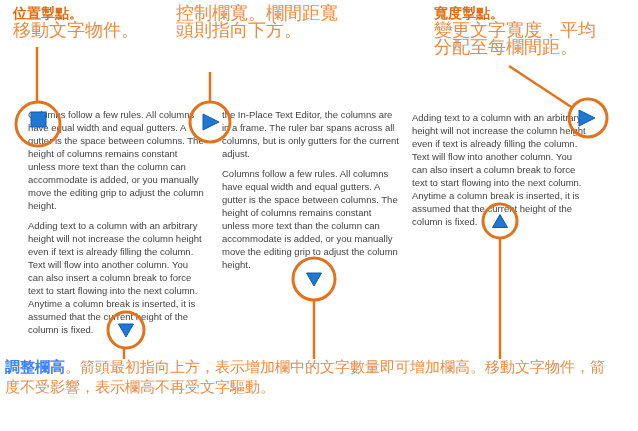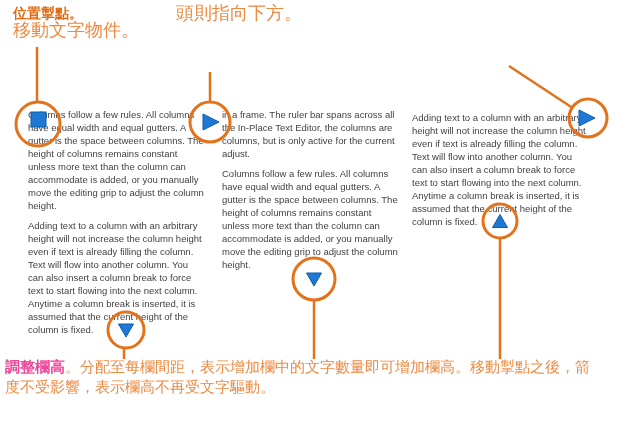--- a/index.html
+++ b/index.html
@@ -8,44 +8,52 @@
     font-family:"Liberation Sans","DejaVu Sans",sans-serif;
   }
   .callout{position:absolute;}
   .callout-title{font-size:14px;line-height:17px;font-weight:bold;color:#E2690F;white-space:nowrap;}
   .callout-body div{font-size:18px;line-height:17px;color:#EC8A42;white-space:nowrap;}
   .column{position:absolute;}
   .para + .para{margin-top:7px;}
   .t-line{font-size:9.5px;line-height:13px;color:#424242;white-space:nowrap;}
   .caption{position:absolute;}
   .cap-line{font-size:15px;line-height:20px;color:#EC8A42;white-space:nowrap;}
-  .cap-bold{font-weight:bold;color:#ec4899;}
+  .cap-bold{font-weight:bold;color:#3b82f6;}
   svg.overlay{position:absolute;left:0;top:0;pointer-events:none;}
   .lead{stroke:#E4721B;stroke-width:2.5;fill:none;}
   .ring{stroke:#E4721B;stroke-width:3;fill:none;}
   .grip{fill:#1E78D4;stroke:#0F5CA8;stroke-width:1;}
 </style>
 </head>
 <body>
 
 <div class="canvas">
 
   <div class="callout" style="left:13px;top:5px;">
     <div class="callout-title">位置掣點。</div>
     <div class="callout-body">
         <div>移動文字物件。</div>
       </div>
   </div>
 
   <div class="callout" style="left:176px;top:5px;">
     <div class="callout-body">
+        <div>控制欄寬。欄間距寬</div>
         <div>頭則指向下方。</div>
       </div>
   </div>
 
+  <div class="callout" style="left:434px;top:5px;">
+    <div class="callout-title">寬度掣點。</div>
+    <div class="callout-body">
+        <div>變更文字寬度，平均</div>
+        <div>分配至每欄間距。</div>
+      </div>
+  </div>
 
   <div class="column" style="left:28px;top:108px;width:185px;">
       <div class="para">
         <div class="t-line">Columns follow a few rules. All columns</div>
         <div class="t-line">have equal width and equal gutters. A</div>
         <div class="t-line">gutter is the space between columns. The</div>
         <div class="t-line">height of columns remains constant</div>
         <div class="t-line">unless more text than the column can</div>
         <div class="t-line">accommodate is added, or you manually</div>
         <div class="t-line">move the editing grip to adjust the column</div>
@@ -58,23 +66,23 @@
         <div class="t-line">Text will flow into another column. You</div>
         <div class="t-line">can also insert a column break to force</div>
         <div class="t-line">text to start flowing into the next column.</div>
         <div class="t-line">Anytime a column break is inserted, it is</div>
         <div class="t-line">assumed that the current height of the</div>
         <div class="t-line">column is fixed.</div>
       </div>
     </div>
   <div class="column" style="left:222px;top:108px;width:186px;">
       <div class="para">
+        <div class="t-line">the In-Place Text Editor, the columns are</div>
         <div class="t-line">in a frame. The ruler bar spans across all</div>
-        <div class="t-line">the In-Place Text Editor, the columns are</div>
-        <div class="t-line">columns, but is only active for the current</div>
+        <div class="t-line">columns, but is only gutters for the current</div>
         <div class="t-line">adjust.</div>
       </div>
       <div class="para">
         <div class="t-line">Columns follow a few rules. All columns</div>
         <div class="t-line">have equal width and equal gutters. A</div>
         <div class="t-line">gutter is the space between columns. The</div>
         <div class="t-line">height of columns remains constant</div>
         <div class="t-line">unless more text than the column can</div>
         <div class="t-line">accommodate is added, or you manually</div>
         <div class="t-line">move the editing grip to adjust the column</div>
@@ -89,21 +97,21 @@
         <div class="t-line">Text will flow into another column. You</div>
         <div class="t-line">can also insert a column break to force</div>
         <div class="t-line">text to start flowing into the next column.</div>
         <div class="t-line">Anytime a column break is inserted, it is</div>
         <div class="t-line">assumed that the current height of the</div>
         <div class="t-line">column is fixed.</div>
       </div>
     </div>
 
   <div class="caption" style="left:5px;top:357px;width:630px;">
-    <div class="cap-line"><span class="cap-bold">調整欄高</span><span>。分配至每欄間距，表示增加欄中的文字數量即可增加欄高。移動掣點之後，箭</span></div>
+    <div class="cap-line"><span class="cap-bold">調整欄高</span><span>。箭頭最初指向上方，表示增加欄中的文字數量即可增加欄高。移動文字物件，箭</span></div>
     <div class="cap-line">度不受影響，表示欄高不再受文字驅動。</div>
   </div>
 
   <svg class="overlay" width="638" height="431" viewBox="0 0 638 431">
 
     <path class="lead" d="M37 47 L37 102"></path>
     <path class="lead" d="M210 72 L210 102"></path>
     <path class="lead" d="M509 66 L572 107.5"></path>
     <path class="lead" d="M124 348 L124 359"></path>
     <path class="lead" d="M314 300 L314 359"></path>

